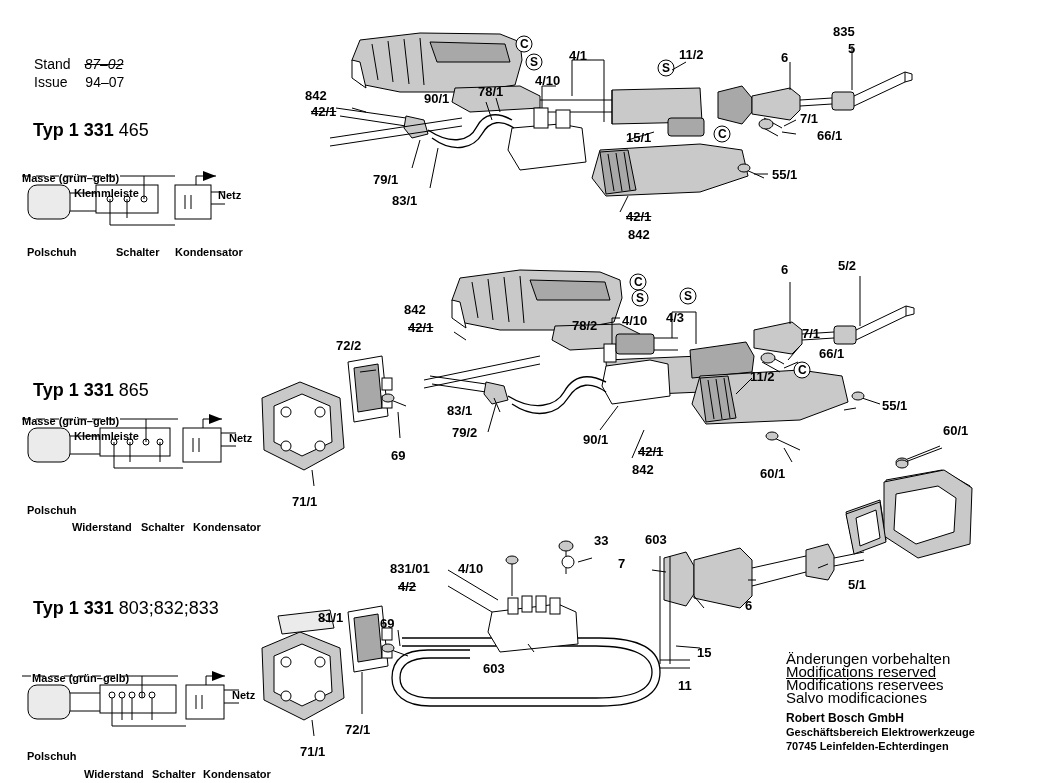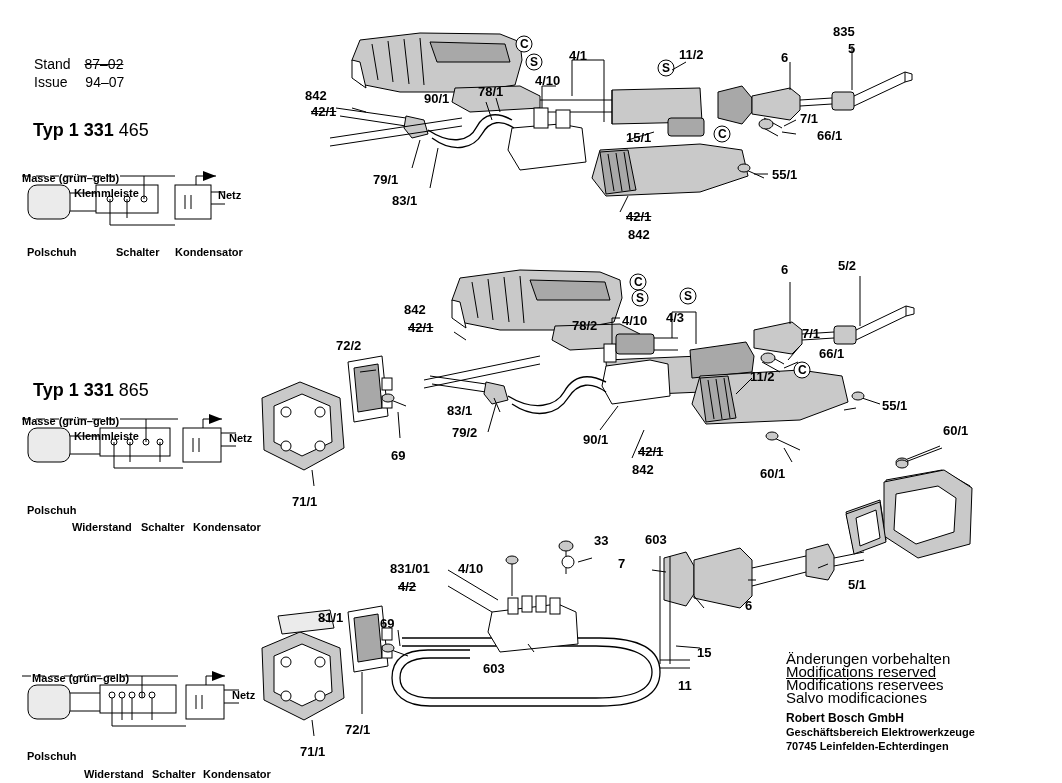--- a/index.html
+++ b/index.html
@@ -11,21 +11,21 @@
     position:relative;
     overflow:hidden;
   }
   .page{position:absolute;inset:0;}
   .abs{position:absolute;}
   .lbl{font-size:13px;font-weight:bold;white-space:nowrap;}
   .lbl.sm{font-size:12px;}
   .hdr-typ{font-size:18px;font-weight:bold;white-space:nowrap;}
   .hdr-typ .light{font-weight:normal;}
   .stand{font-size:14px;white-space:nowrap;}
-  .strike{text-decoration:line-through;}
+  .strike{text-decoration:line-through;font-style:italic;}
   .sch-label{font-size:11px;white-space:nowrap;margin-top:20px;}
   .sch-label.b{font-weight:bold;}
   .footer{font-size:15px;line-height:12.5px;white-space:nowrap;}
   .footer.b{font-weight:bold;}
   svg{position:absolute;left:0;top:0;overflow:visible;}
   .ln{stroke:#000;fill:none;}
   .fillw{fill:#fff;stroke:#000;}
   .grey{fill:#c9c9c9;stroke:#000;}
   .dgrey{fill:#a8a8a8;stroke:#000;}
   .lgrey{fill:#ebebeb;stroke:#000;}
@@ -50,20 +50,25 @@
     <span>1 331</span>
     <span class="light">465</span>
   </div>
 
   <div class="abs hdr-typ" style="left:33px;top:380px;">
     <span>Typ</span>
     <span>1 331</span>
     <span class="light">865</span>
   </div>
 
+  <div class="abs hdr-typ" style="left:33px;top:598px;">
+    <span>Typ</span>
+    <span>1 331</span>
+    <span class="light">803;832;833</span>
+  </div>
 
   <svg width="1062" height="783">
 
     <line class="ln" x1="22" y1="176" x2="122" y2="176" stroke-dasharray="9,5"></line>
     <line class="ln" x1="122" y1="176" x2="175" y2="176"></line>
 
     <rect class="lgrey" x="28" y="185" width="42" height="34" rx="9"></rect>
     <line class="ln" x1="70" y1="193" x2="96" y2="193"></line>
     <line class="ln" x1="70" y1="211" x2="96" y2="211"></line>
 

